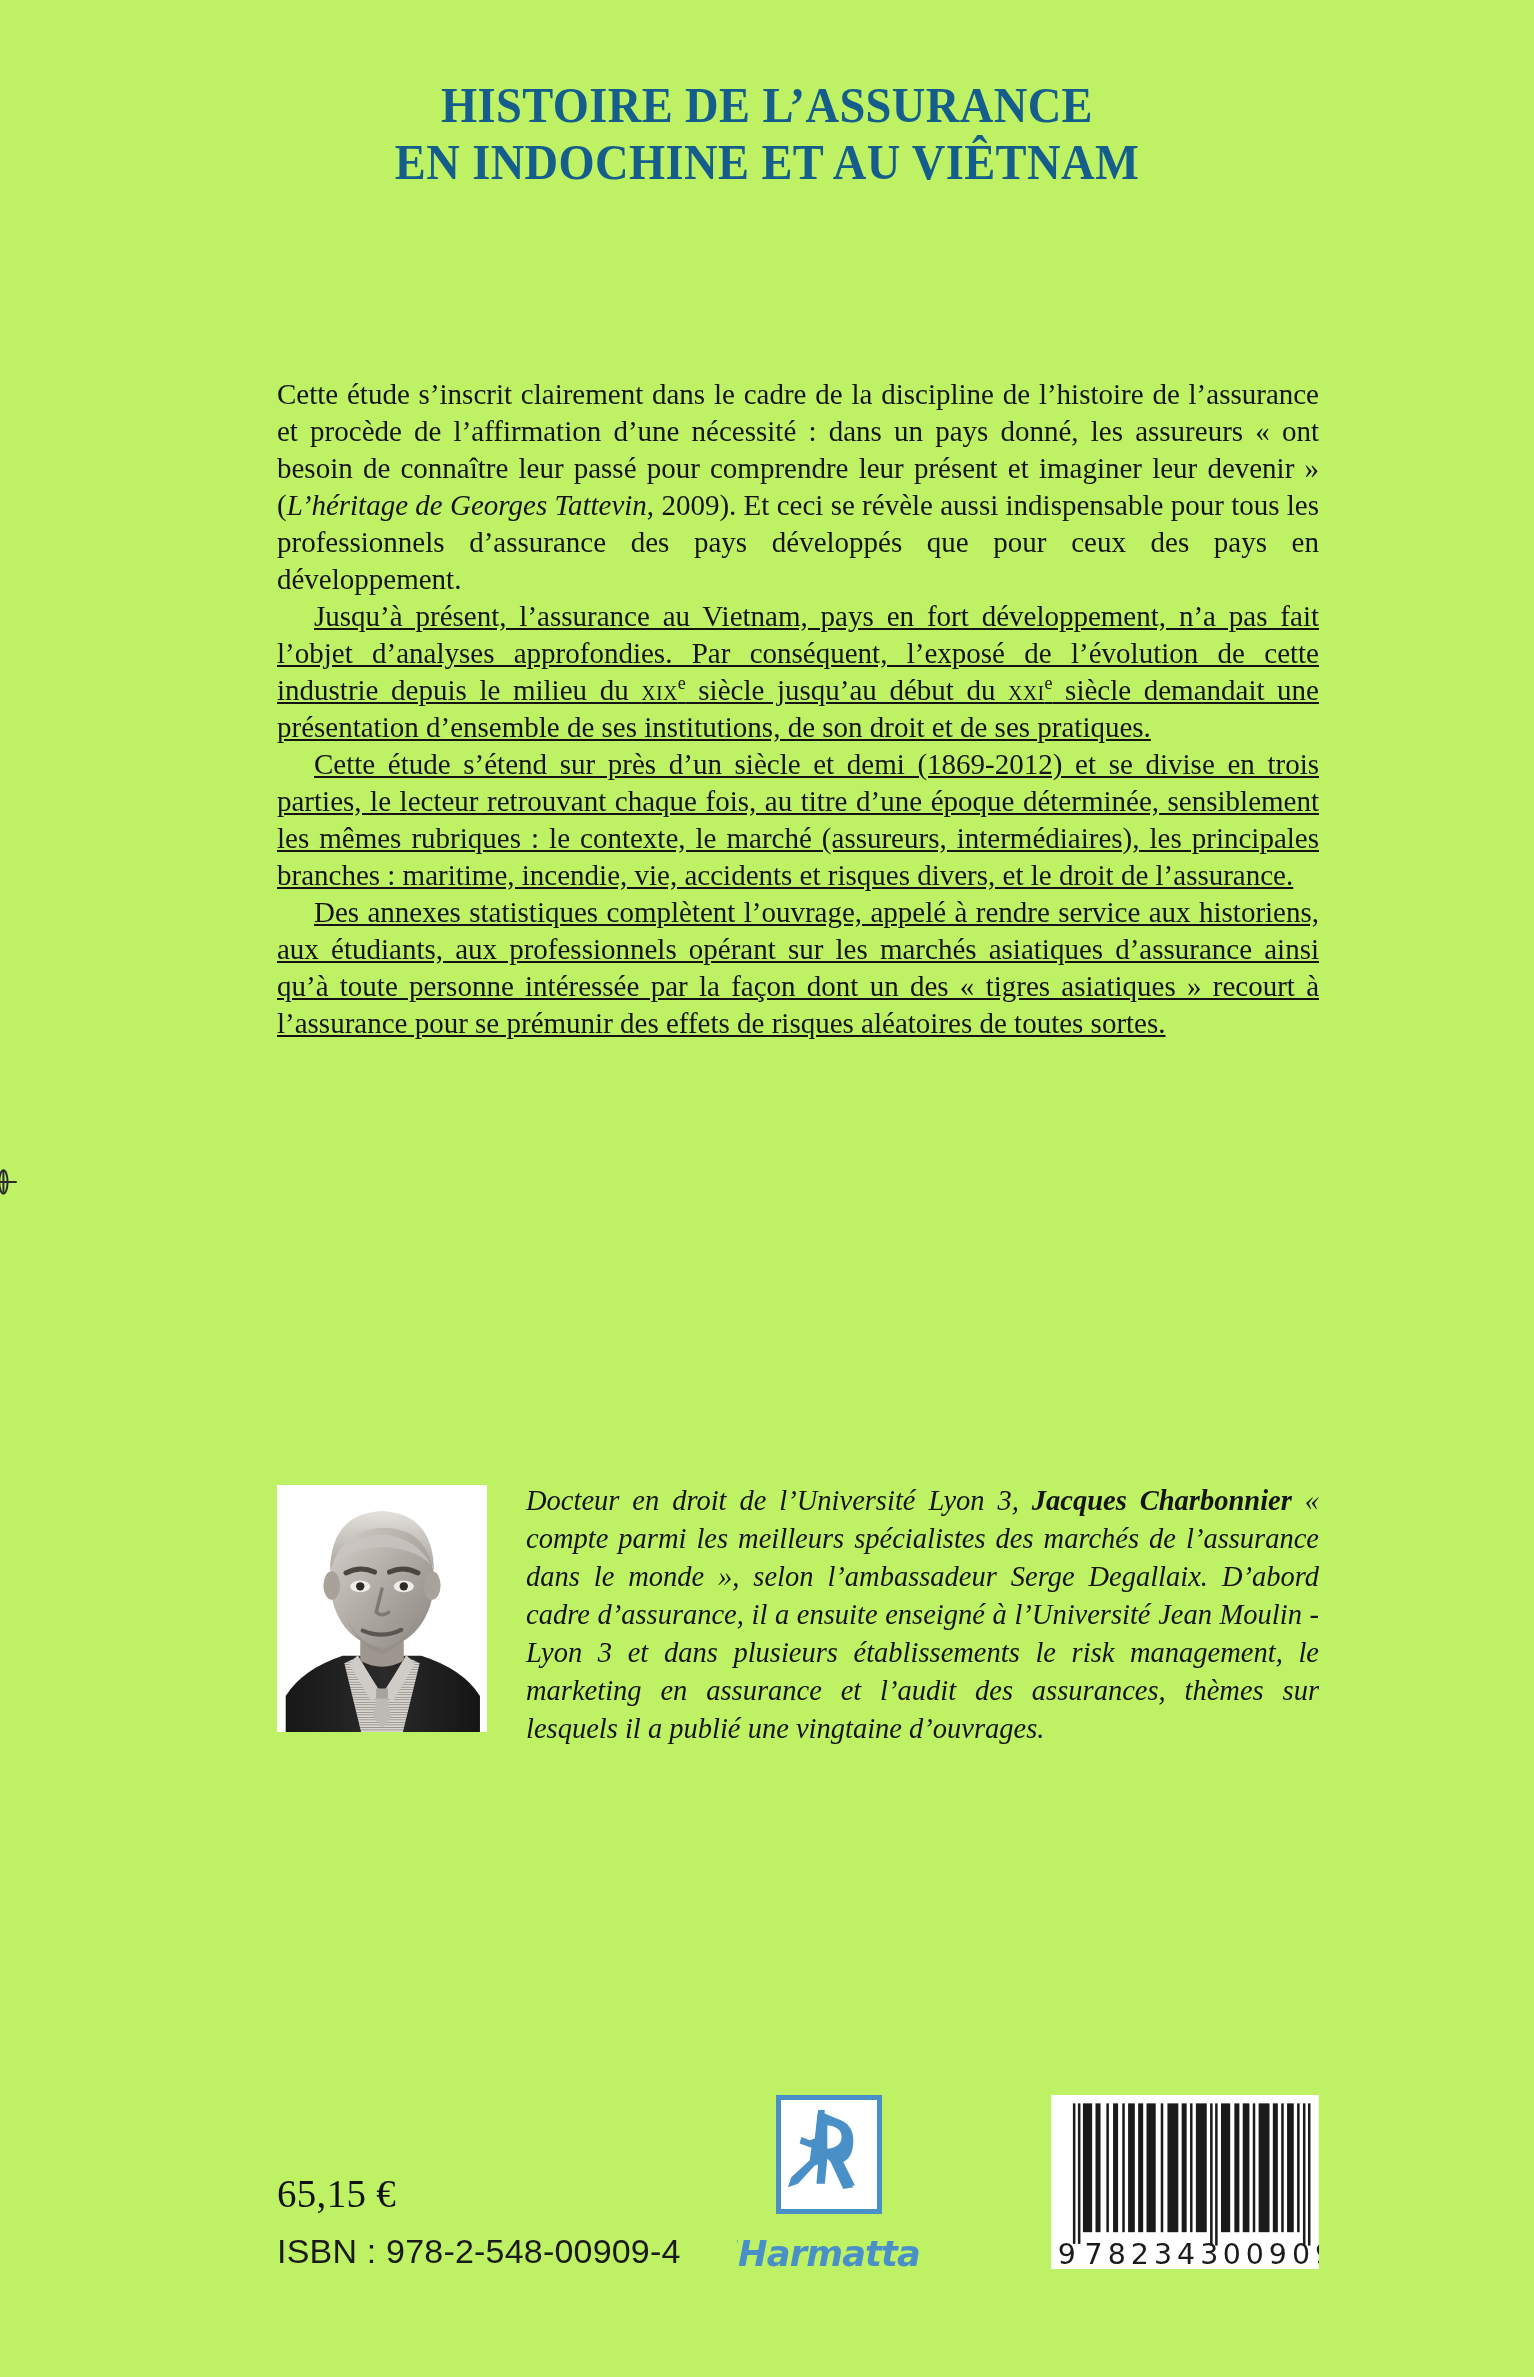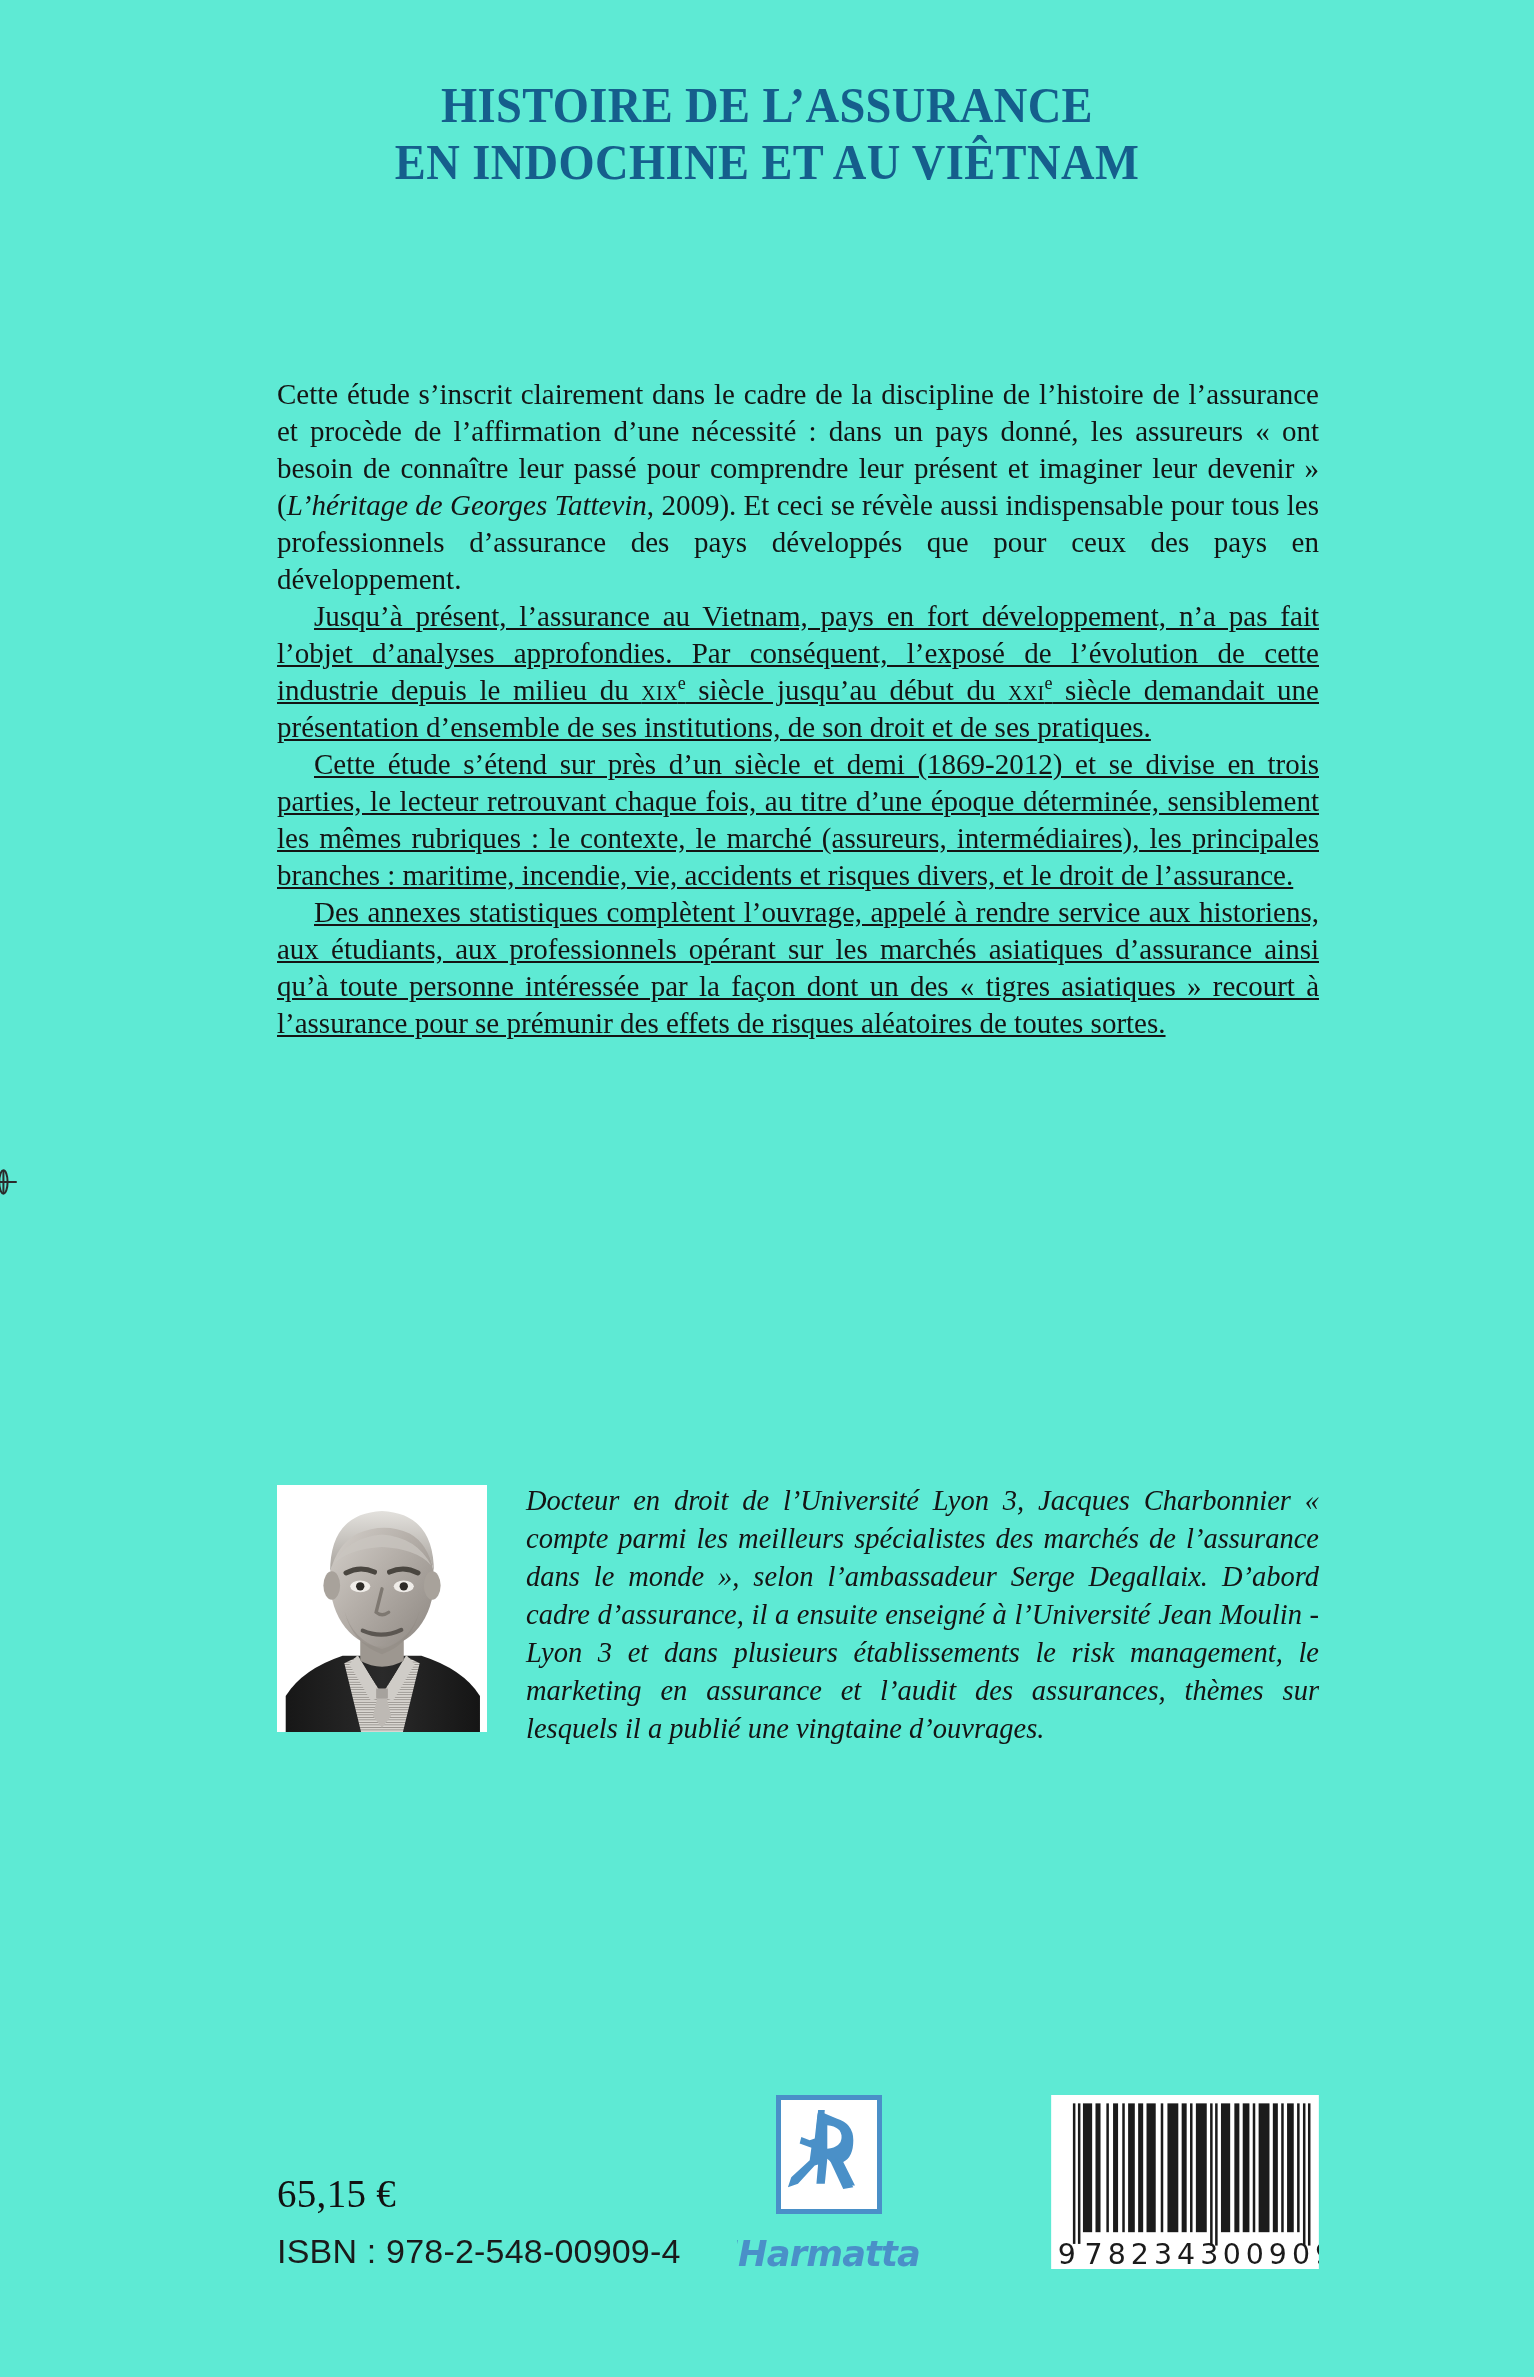--- a/index.html
+++ b/index.html
@@ -13,21 +13,21 @@
     position: relative;
     overflow: hidden;
     font-family: "Liberation Serif", serif;
     color: #111111;
     -webkit-font-smoothing: antialiased;
   }
 
   .page {
     position: absolute;
     inset: 0;
-    background: #5eead4;
+    background: #bef264;
   }
 
   
   .title-block {
     position: absolute;
     left: 0;
     top: 77px;
     width: 1534px;
     text-align: center;
     color: #155E8C;
@@ -95,21 +95,21 @@
     float: left;
     width: 210px;
     height: 247px;
     margin: 3.4px 39px 5px 0;
     position: relative;
     overflow: hidden;
     background: #ffffff;
   }
   .bio-photo svg { display: block; width: 210px; height: 247px; }
   .bio-block p { margin: 0; }
-  .bio-name { font-weight: normal; font-style: italic; }
+  .bio-name { font-weight: bold; font-style: italic; }
 
   
   .price {
     position: absolute;
     left: 277px;
     top: 2174px;
     font-family: "Liberation Serif", serif;
     font-size: 39px;
     line-height: 1;
     color: #111111;

